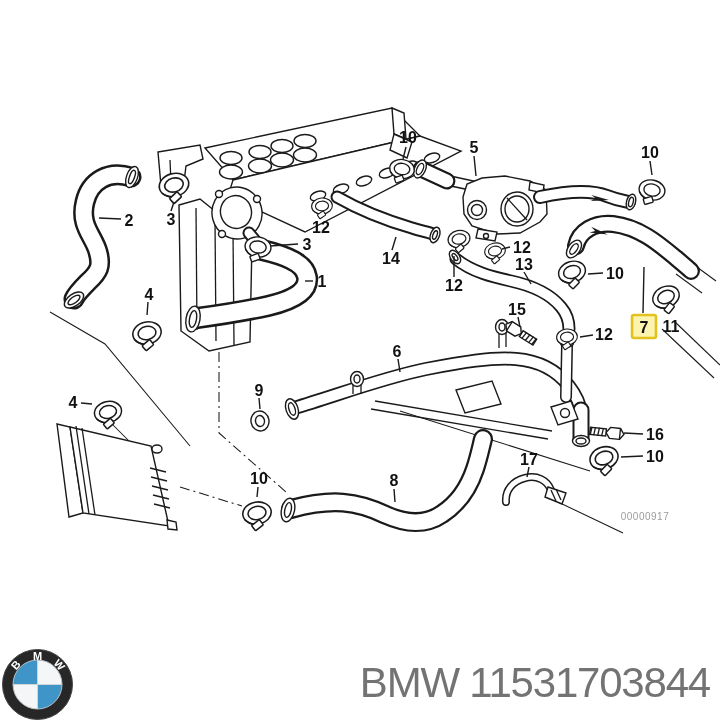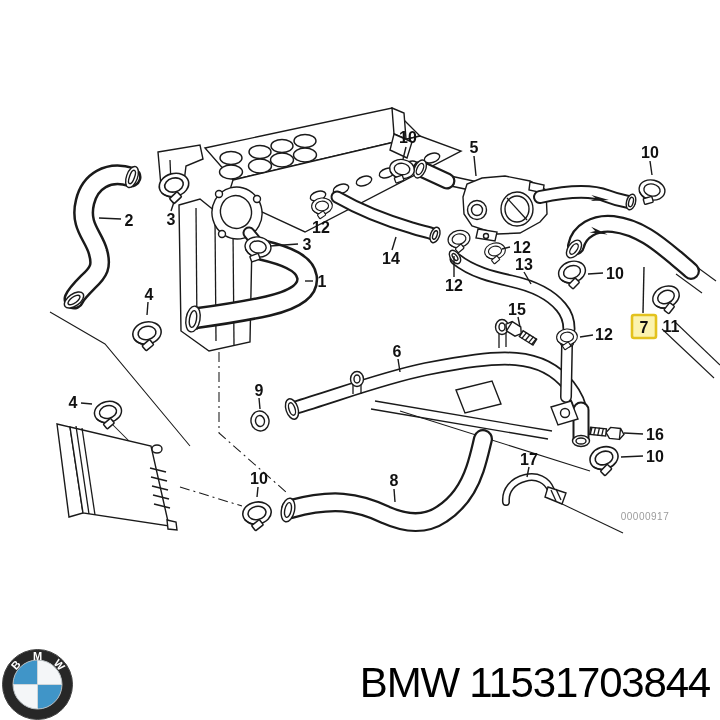--- a/index.html
+++ b/index.html
@@ -13,21 +13,21 @@
   .ld{stroke:#1a1a1a;stroke-width:1.4;}
   .tk{fill:none;stroke:#1a1a1a;stroke-linecap:round;}
   .tw{fill:none;stroke:#fff;stroke-linecap:round;}
   .co{font:bold 16px "Liberation Sans",sans-serif;fill:#111;}
   .wm{font:10px "Liberation Sans",sans-serif;fill:#9c9c9c;letter-spacing:.5px;}
   .hl-box{stroke:#e3c21e;stroke-width:2.6;}
   .arr{fill:#1a1a1a;}
   .footer{position:absolute;left:0;top:640px;width:720px;height:80px;}
   .logo{position:absolute;left:2px;top:9px;width:71px;height:71px;}
   .pn{position:absolute;right:10px;top:19px;font-size:42px;letter-spacing:-1.2px;
-      color:#000000;white-space:nowrap;font-family:"Liberation Sans",sans-serif;}
+      color:#737373;white-space:nowrap;font-family:"Liberation Sans",sans-serif;}
 </style>
 </head>
 <body>
 
 <div class="stage">
   <svg class="art" width="720" height="720" viewBox="0 0 720 720">
     <defs>
       <g id="clampS">
         <ellipse rx="13" ry="10" class="fw" stroke-width="2"></ellipse>
         <ellipse rx="8.2" ry="6" class="fw" stroke-width="1.5"></ellipse>

